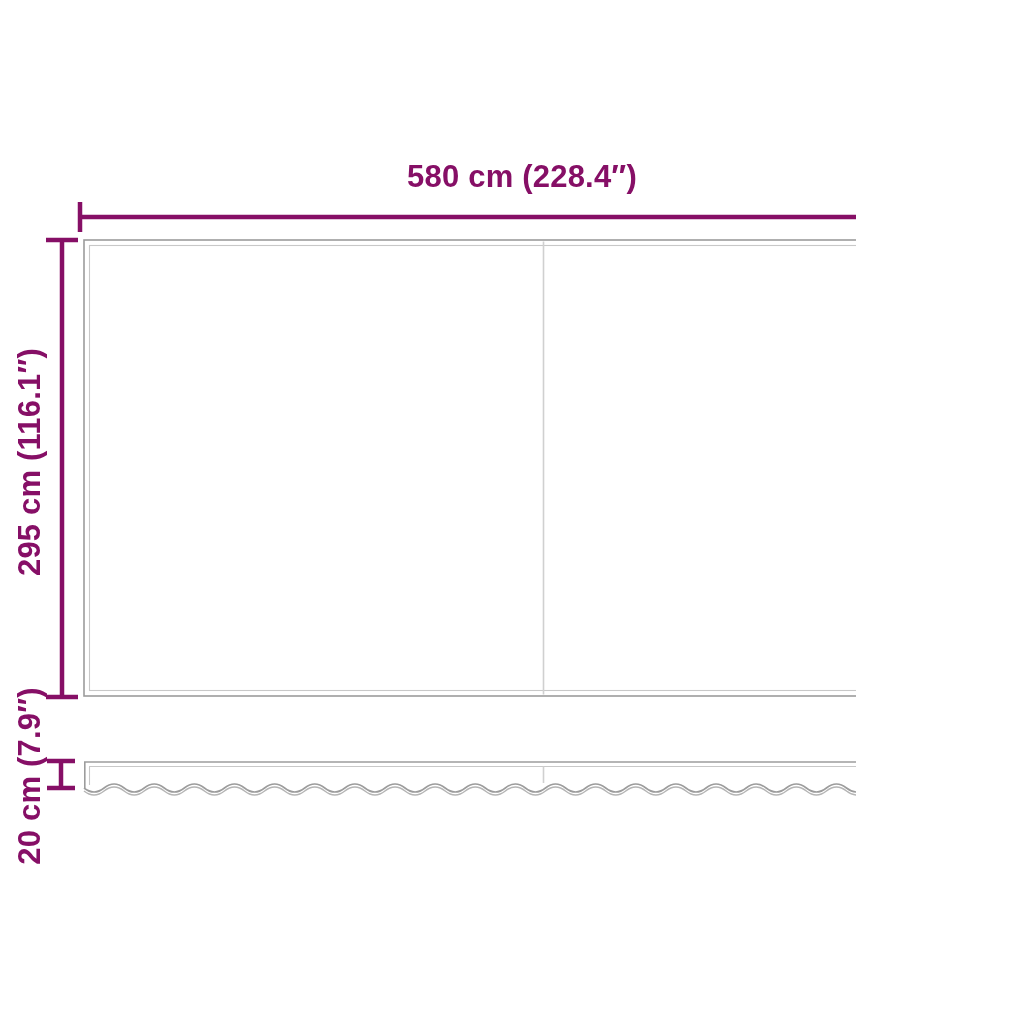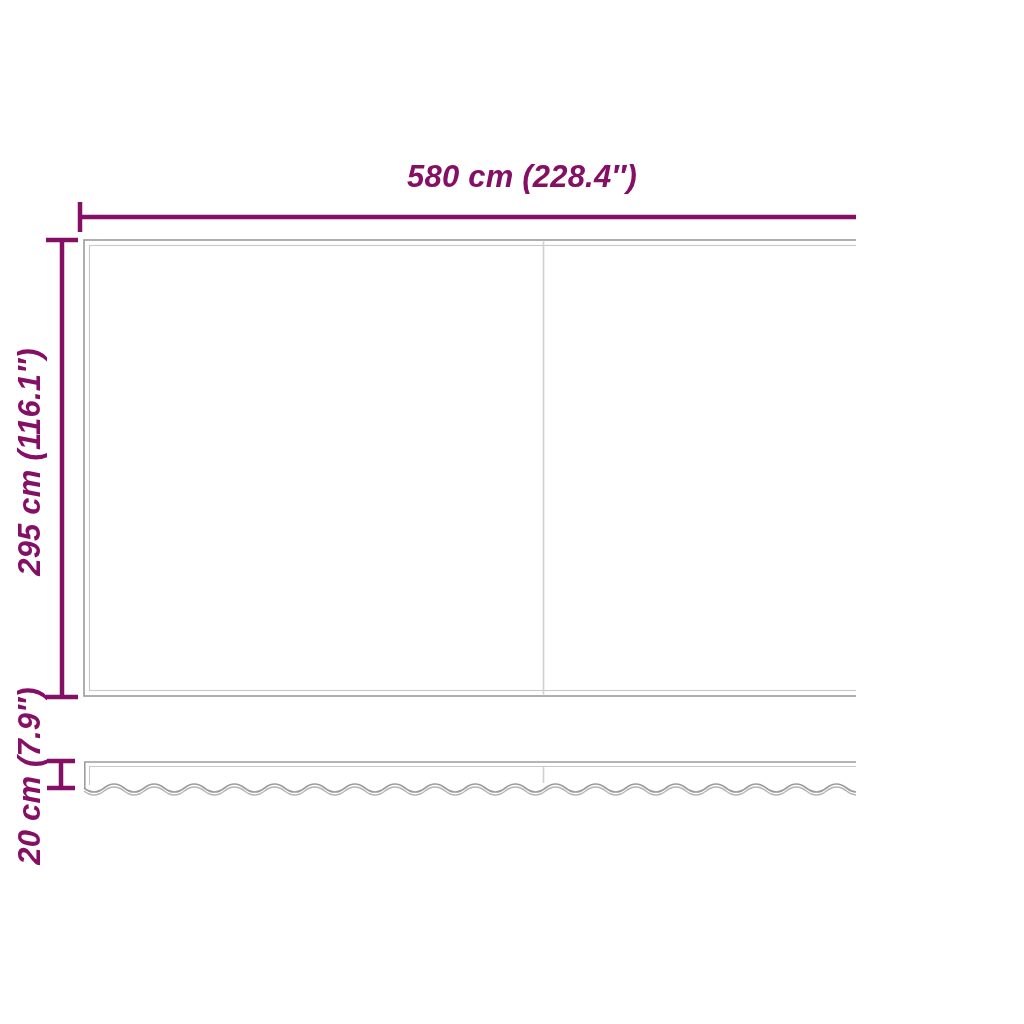--- a/index.html
+++ b/index.html
@@ -7,21 +7,20 @@
     padding: 0;
     background: #ffffff;
   }
   .canvas {
     position: relative;
     width: 856px;
     height: 1024px;
     background: var(--bg, #ffffff);
     overflow: hidden;
     font-family: "Liberation Sans", sans-serif;
-    font-style: italic;
   }
   svg.art {
     position: absolute;
     left: 0;
     top: 0;
     width: 1024px;
     height: 1024px;
     display: block;
   }
   

